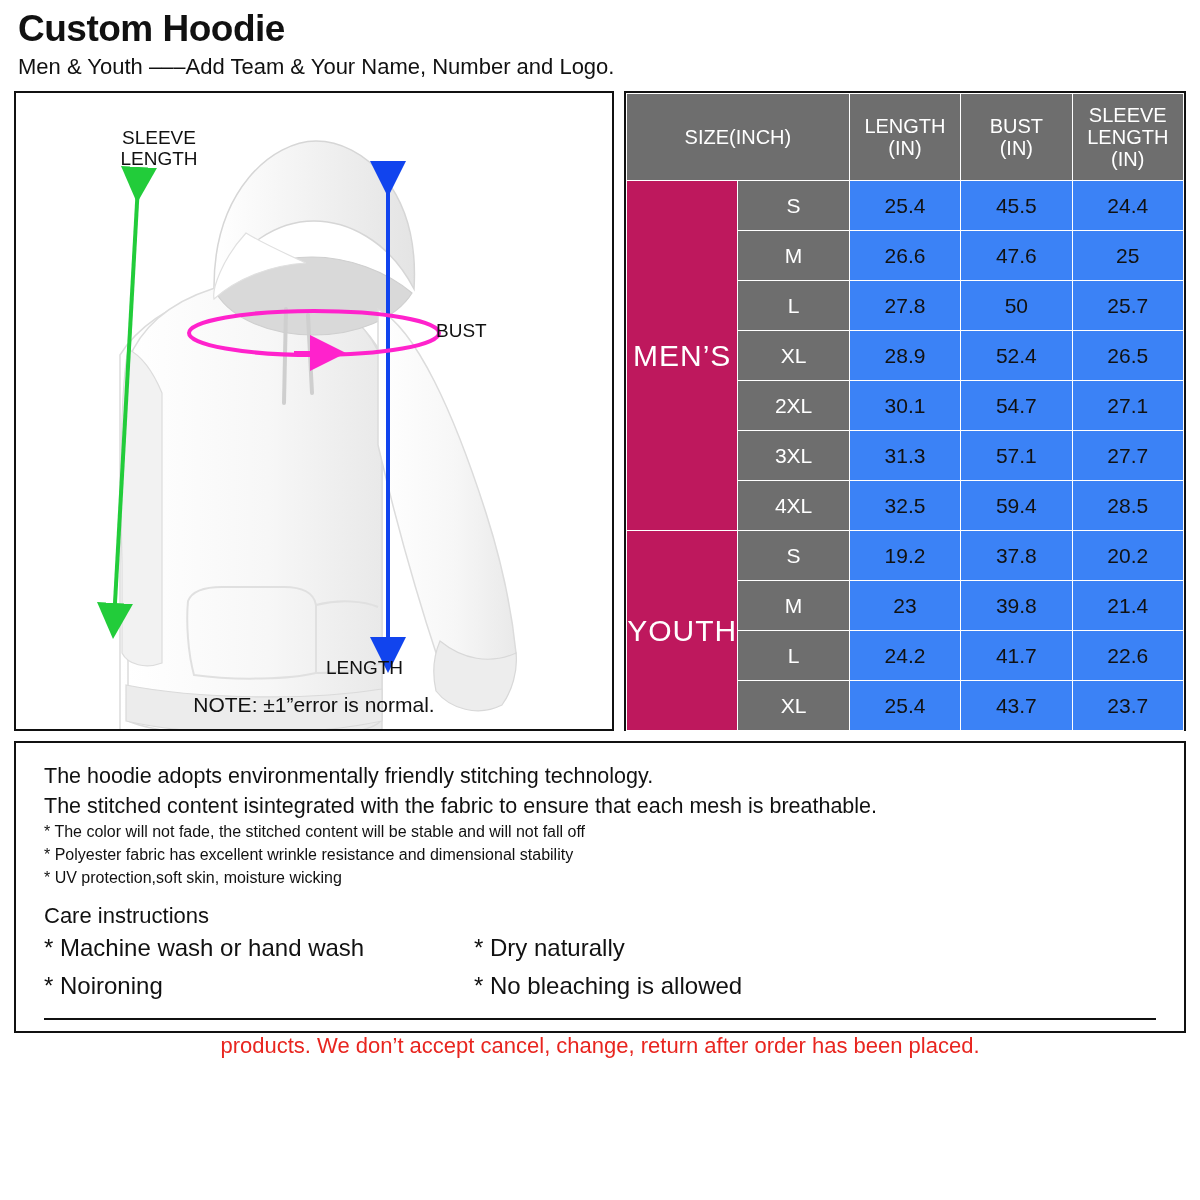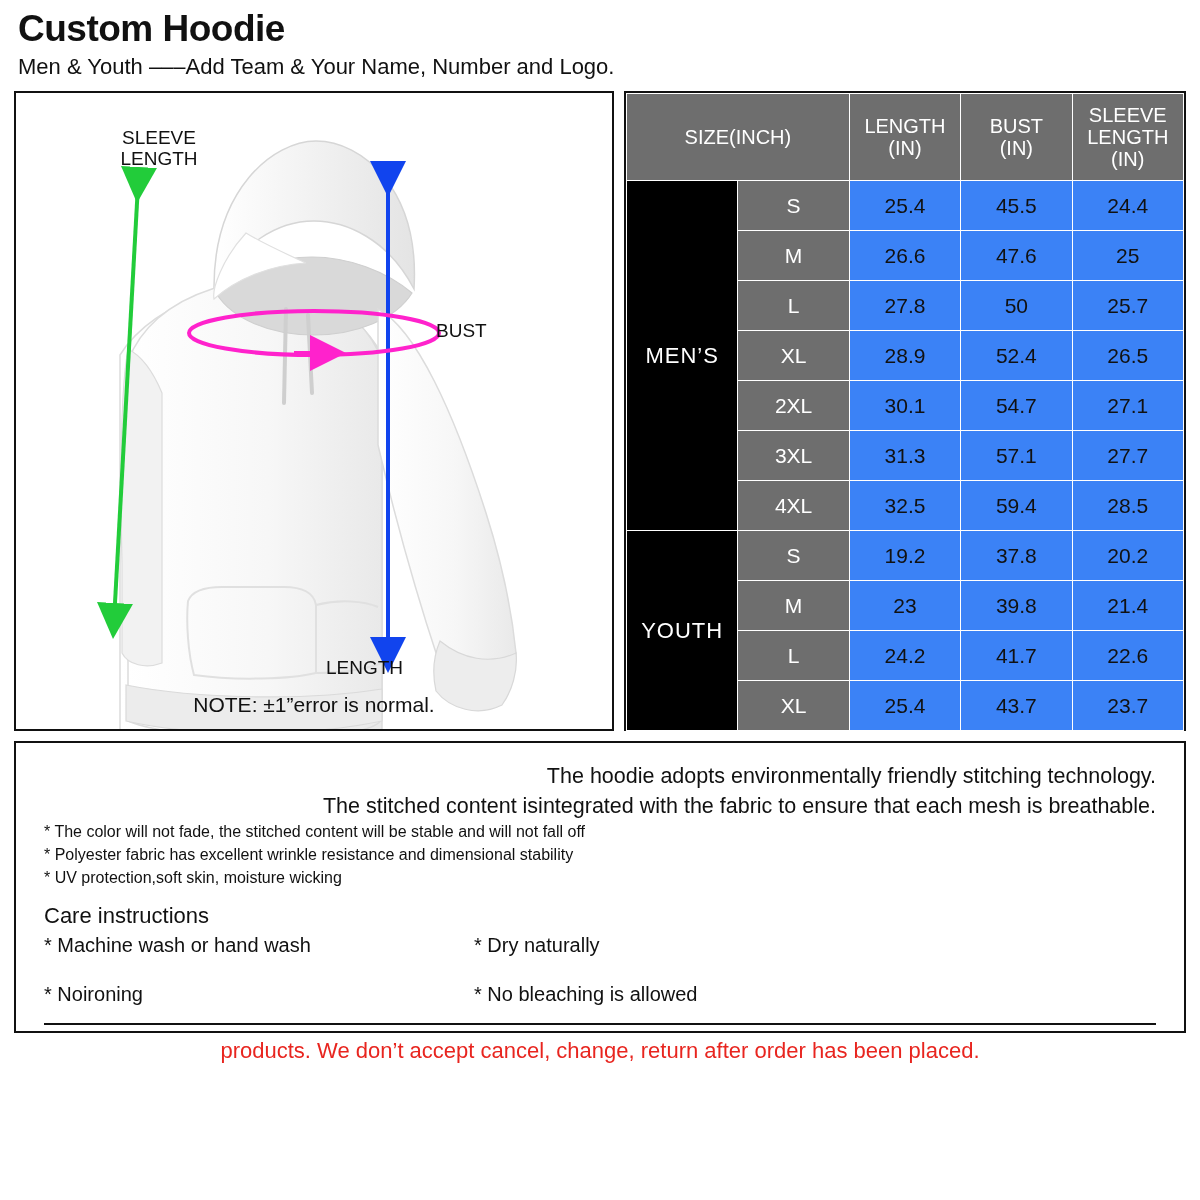--- a/index.html
+++ b/index.html
@@ -88,23 +88,23 @@
     font-weight: normal;
   }
   .hdr-cell {
     background: #6e6e6e;
     color: #ffffff;
     font-size: 20px;
     line-height: 1.1;
     height: 86px;
   }
   .grp-cell {
-    background: #000000;
+    background: #be185d;
     color: #ffffff;
-    font-size: 22px;
+    font-size: 30px;
     width: 46px;
     letter-spacing: 1px;
     line-height: 1.0;
     word-break: break-all;
   }
   .grp-cell span { display: block; }
   .size-cell {
     background: #6e6e6e;
     color: #ffffff;
     font-size: 21px;
@@ -124,32 +124,31 @@
     padding: 18px 28px 16px 28px;
     height: 292px;
   }
   .desc-line {
     font-size: 16px;
     line-height: 1.42;
   }
   .desc-strong {
     font-size: 21.5px;
     line-height: 1.4;
-    text-align: right;
   }
   .care-title {
     font-size: 22px;
     margin-top: 14px;
     margin-bottom: 2px;
   }
   .care-grid {
     display: grid;
     grid-template-columns: 430px auto;
-    row-gap: 20px;
-    font-size: 20px;
+    row-gap: 3px;
+    font-size: 24px;
     line-height: 1.45;
   }
   .divider {
     border: 0;
     border-top: 2px solid #111;
     margin: 14px 0 0 0;
   }
   
   .red-note {
     color: #e8251f;

